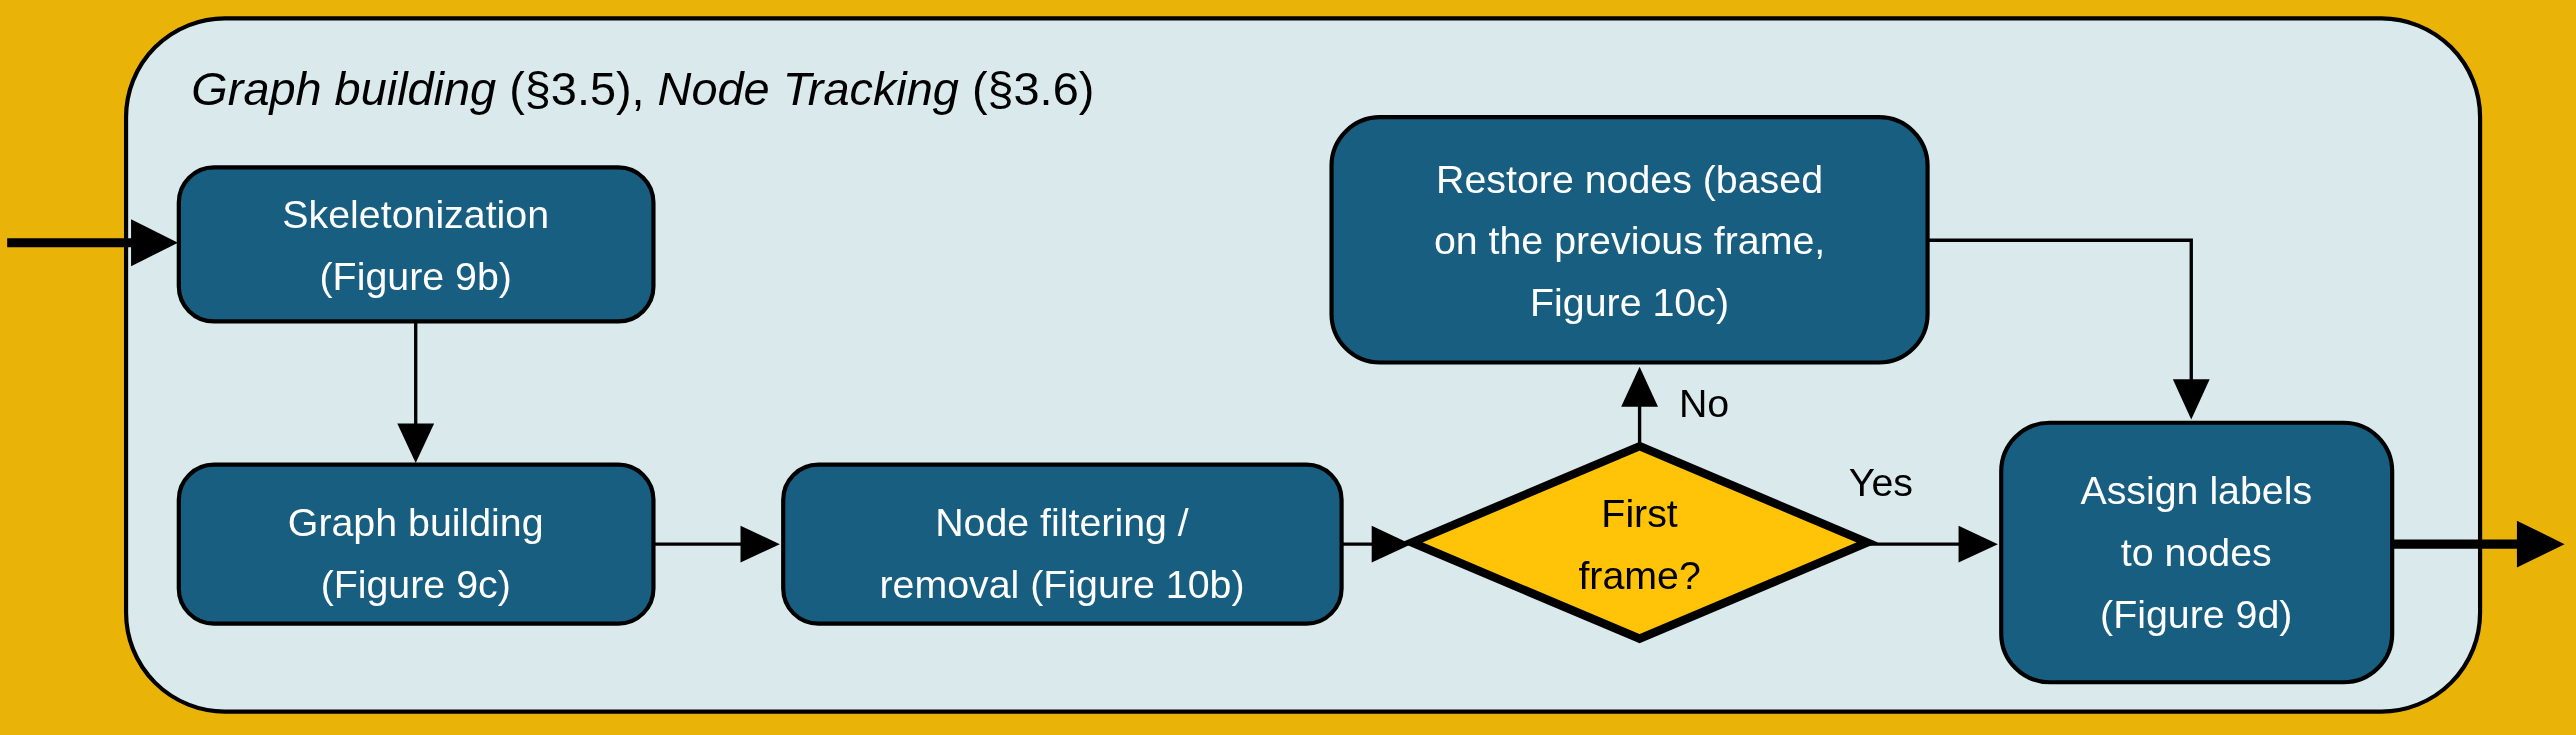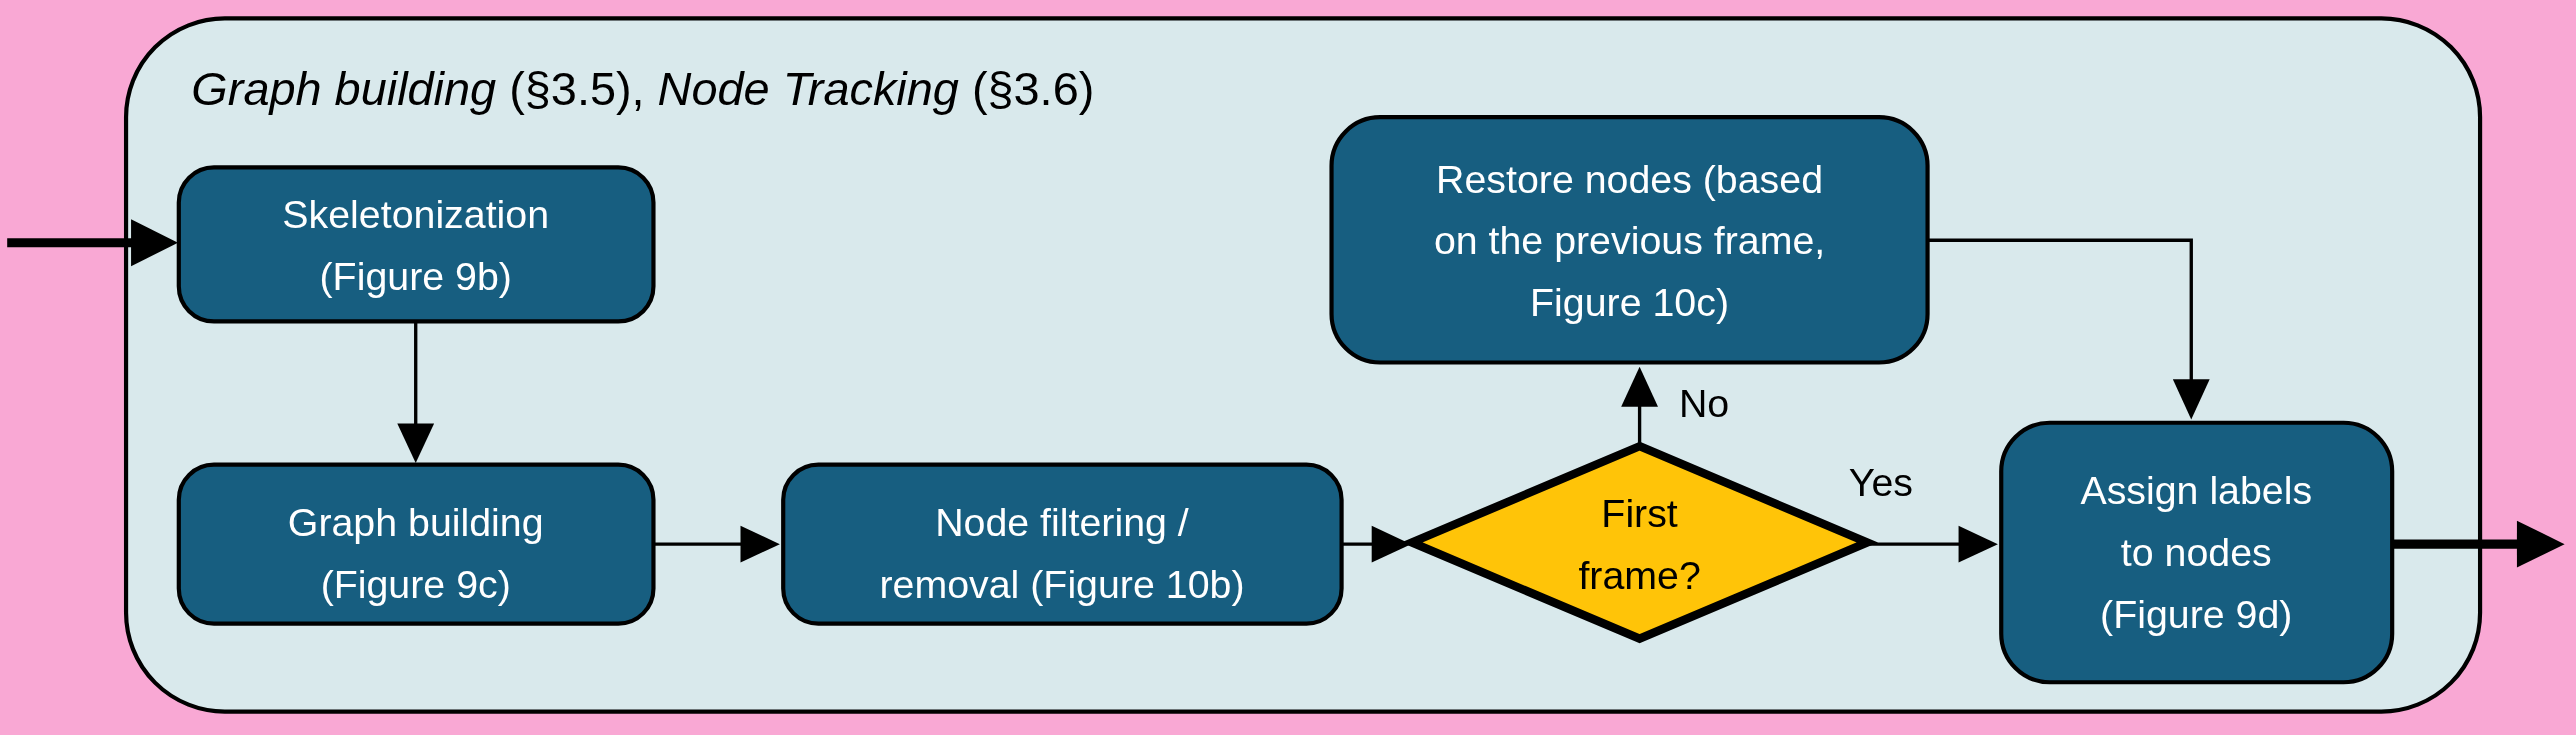--- a/index.html
+++ b/index.html
@@ -4,21 +4,21 @@
 <style>
   html, body {
     margin: 0;
     padding: 0;
     background: #ffffff;
   }
   .stage {
     width: 2576px;
     height: 735px;
     position: relative;
-    background: #f9a8d4;
+    background: #eab308;
     font-family: "Liberation Sans", sans-serif;
   }
   svg { display: block; }
   .title-text {
     font-family: "Liberation Sans", sans-serif;
     font-size: 56px;
     fill: #000000;
     white-space: pre;
   }
   .title-it { font-style: italic; }

